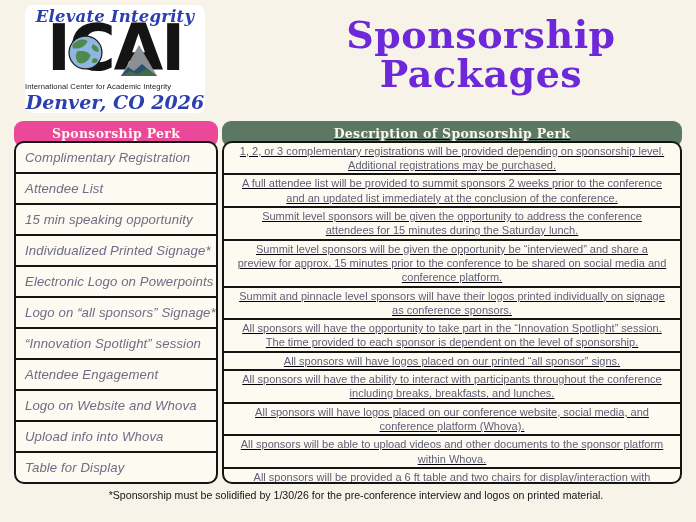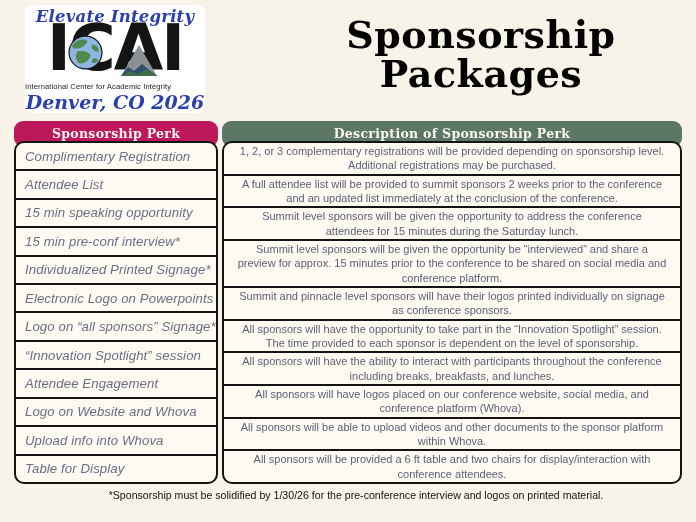--- a/index.html
+++ b/index.html
@@ -17,34 +17,34 @@
   .logo-globe{position:absolute;left:43px;top:30px;width:35px;height:35px;}
   .logo-mountain{position:absolute;left:96px;top:40px;width:36px;height:31px;}
   .logo-org{position:absolute;left:0;top:77px;width:100%;text-align:left;
     font-size:7.6px;color:#1a1a1a;letter-spacing:0.1px;}
   .logo-location{position:absolute;left:0;top:86px;width:100%;text-align:center;
     font-family:"DejaVu Serif",serif;font-style:italic;font-weight:bold;
     font-size:19px;color:#2b3fae;}
 
   
   .title-block{position:absolute;left:280px;top:16px;width:402px;text-align:center;
-    font-family:"DejaVu Serif",serif;font-weight:bold;color:#000000;line-height:1.02;}
+    font-family:"DejaVu Serif",serif;font-weight:bold;color:#6d28d9;line-height:1.02;}
   .title-line{font-size:38px;letter-spacing:0.5px;}
 
   
   .table-wrap{position:absolute;left:14px;top:121px;width:668px;height:363px;
     display:flex;gap:4px;}
   .col{display:flex;flex-direction:column;}
   .col-left{width:204px;}
-  .col-right{width:460px;}
+  .col-right{width:460px;text-decoration:underline;}
   .col-header{position:relative;z-index:1;height:26px;border-radius:9px;
     display:flex;align-items:center;justify-content:center;
     font-family:"DejaVu Serif",serif;font-weight:bold;font-size:12.5px;
     color:#faf6ee;letter-spacing:0.3px;}
-  .col-header.blue{background:#be185d;}
+  .col-header.blue{background:#ec4899;}
   .col-header.green{background:#5d7765;}
   .col-body{position:relative;z-index:2;margin-top:-6px;height:341px;
     background:#fdfaf2;border:2px solid #141414;border-radius:10px;
     display:flex;flex-direction:column;overflow:hidden;}
   .cell{flex:1;border-bottom:2px solid #141414;display:flex;align-items:center;}
   .cell:last-child{border-bottom:none;}
   .perk-cell{padding-left:9px;font-size:13.2px;color:#6d6d85;letter-spacing:0.1px;font-style:italic;}
   .desc-cell{justify-content:center;text-align:center;padding:1px 13px;
     font-size:11px;line-height:1.3;color:#5e5e76;}
 
@@ -85,21 +85,20 @@
     <div class="col col-left">
       <div class="col-header blue">Sponsorship Perk</div>
       <div class="col-body">
 
           <div class="cell perk-cell">Complimentary Registration</div>
 
           <div class="cell perk-cell">Attendee List</div>
 
           <div class="cell perk-cell">15 min speaking opportunity</div>
 
-          <div class="cell perk-cell">15 min pre-conf interview*</div>
 
           <div class="cell perk-cell">Individualized Printed Signage*</div>
 
           <div class="cell perk-cell">Electronic Logo on Powerpoints</div>
 
           <div class="cell perk-cell">Logo on “all sponsors” Signage*</div>
 
           <div class="cell perk-cell">“Innovation Spotlight” session</div>
 
           <div class="cell perk-cell">Attendee Engagement</div>
@@ -121,20 +120,21 @@
 
           <div class="cell desc-cell">Summit level sponsors will be given the opportunity to address the conference attendees for 15 minutes during the Saturday lunch.</div>
 
           <div class="cell desc-cell">Summit level sponsors will be given the opportunity be “interviewed” and share a preview for approx. 15 minutes prior to the conference to be shared on social media and conference platform.</div>
 
           <div class="cell desc-cell">Summit and pinnacle level sponsors will have their logos printed individually on signage as conference sponsors.</div>
 
 
           <div class="cell desc-cell">All sponsors will have the opportunity to take part in the “Innovation Spotlight” session. The time provided to each sponsor is dependent on the level of sponsorship.</div>
 
+          <div class="cell desc-cell">All sponsors will have logos placed on our printed “all sponsor” signs.</div>
 
           <div class="cell desc-cell">All sponsors will have the ability to interact with participants throughout the conference including breaks, breakfasts, and lunches.</div>
 
           <div class="cell desc-cell">All sponsors will have logos placed on our conference website, social media, and conference platform (Whova).</div>
 
           <div class="cell desc-cell">All sponsors will be able to upload videos and other documents to the sponsor platform within Whova.</div>
 
           <div class="cell desc-cell">All sponsors will be provided a 6 ft table and two chairs for display/interaction with conference attendees.</div>
         </div>
     </div>

